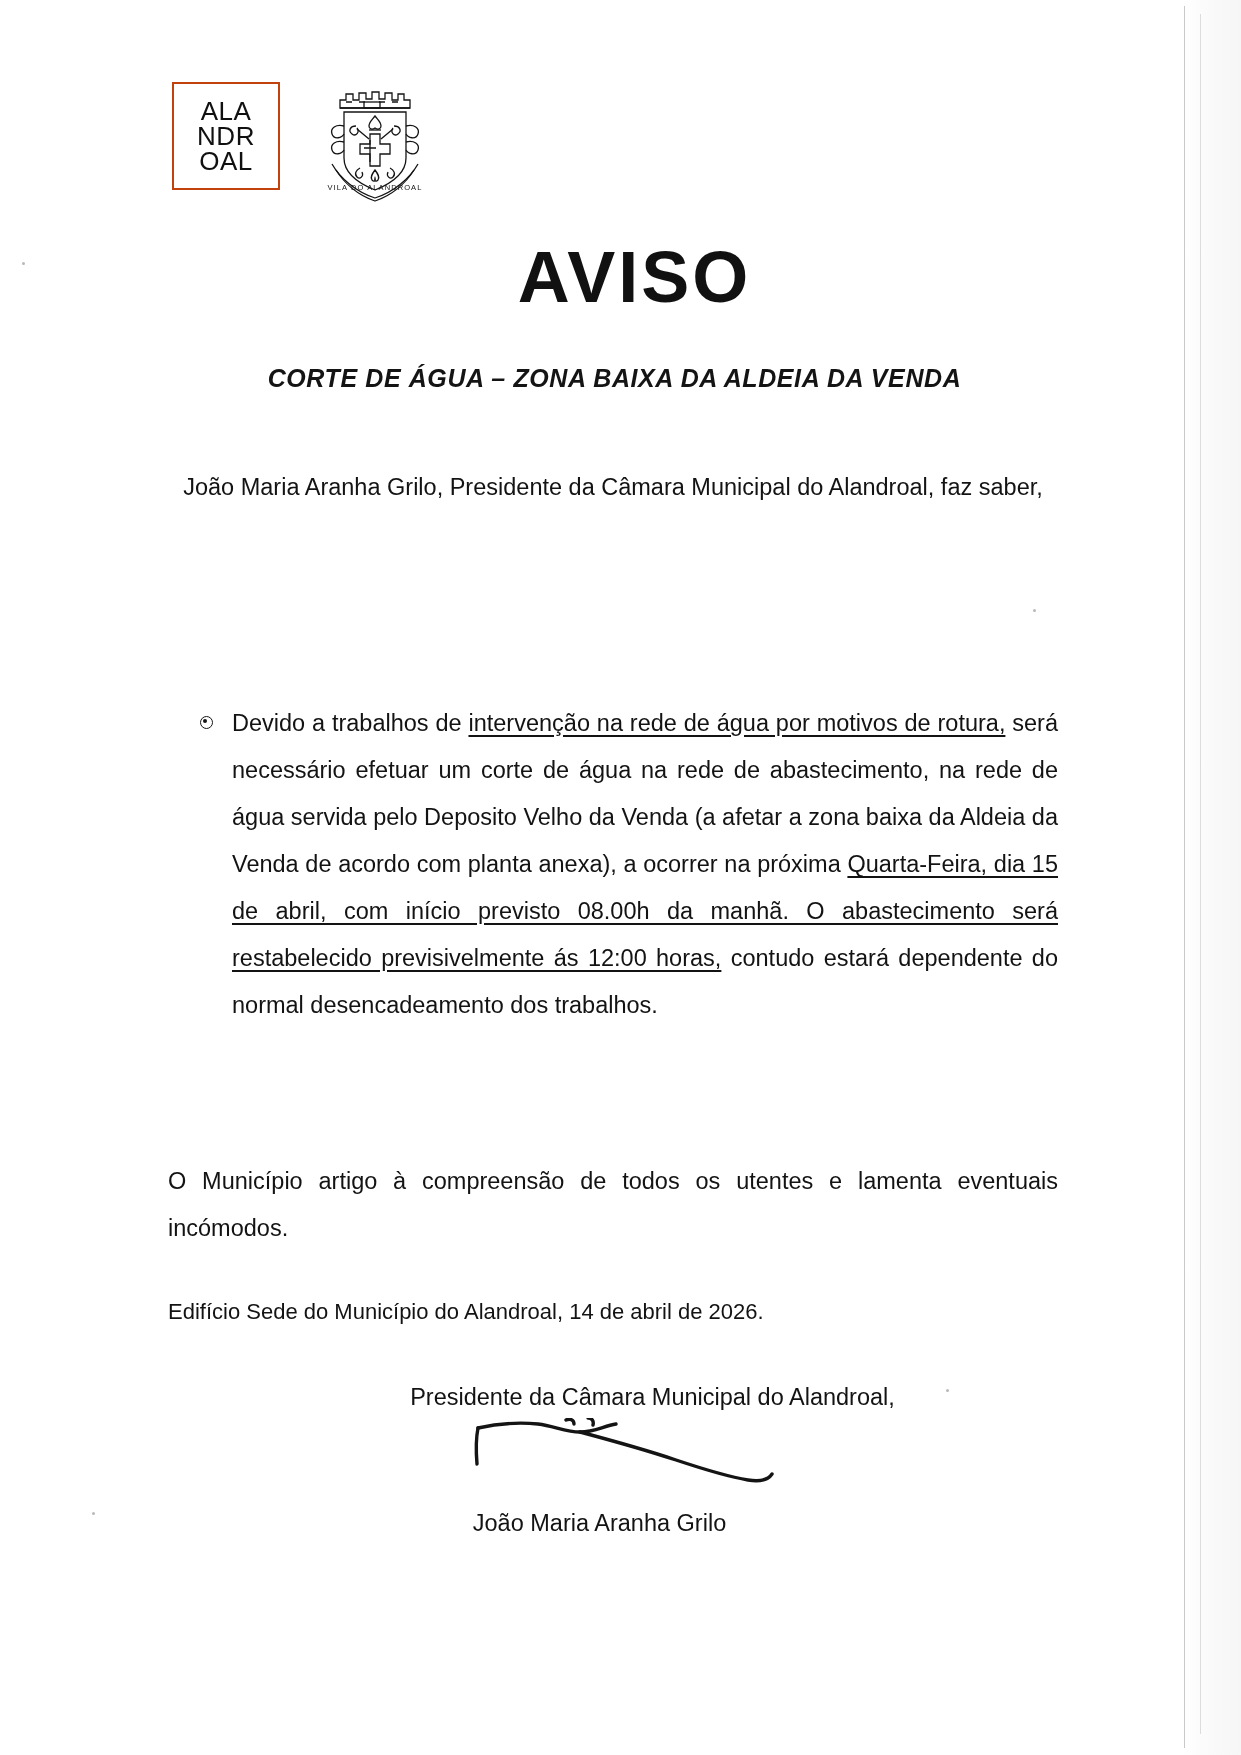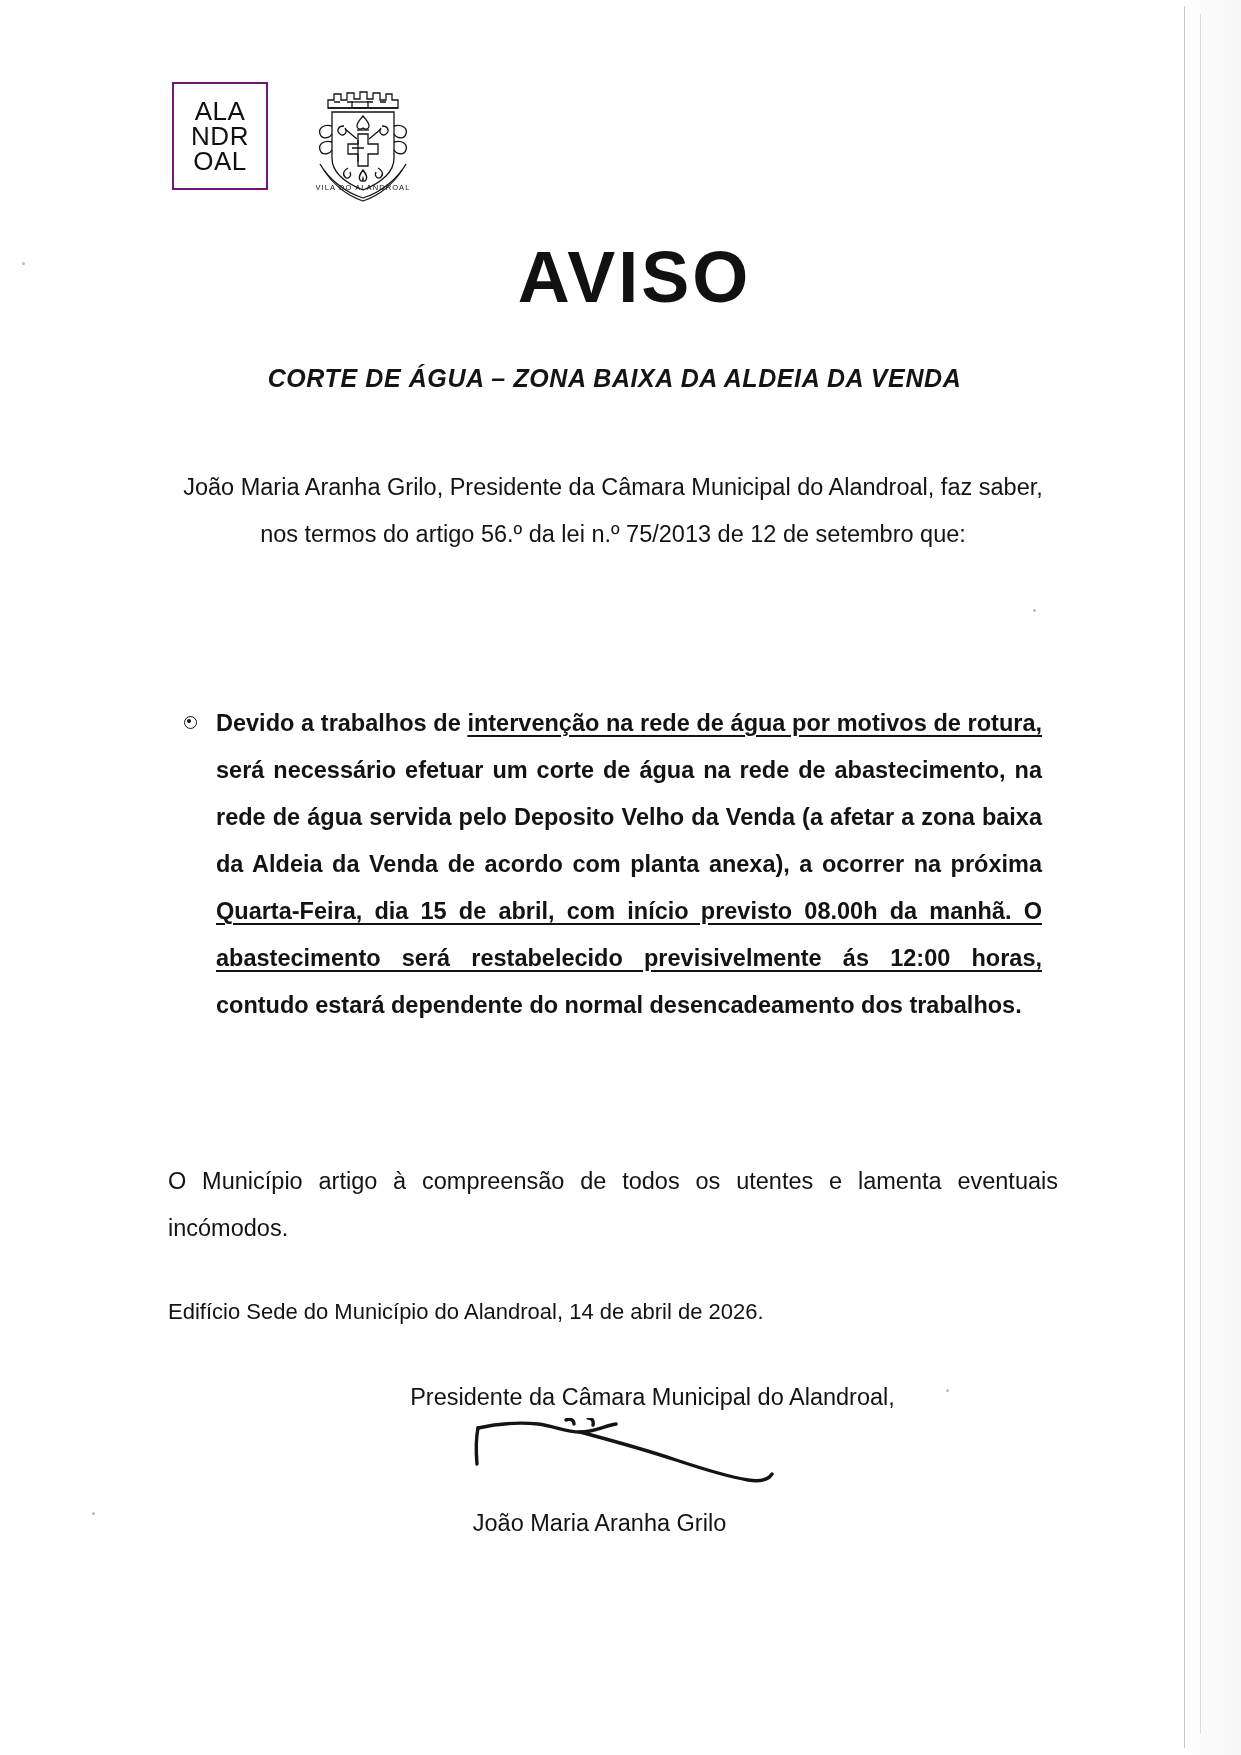--- a/index.html
+++ b/index.html
@@ -53,23 +53,23 @@
   
   .header {
     position: absolute;
     left: 172px;
     top: 82px;
     display: flex;
     align-items: flex-start;
     gap: 36px;
   }
   .wordmark {
-    width: 96px;
+    width: 108px;
     height: 108px;
-    border: 2px solid #701a75;
+    border: 2px solid #c2410c;
     position: relative;
     box-sizing: border-box;
   }
   .wordmark-text {
     position: absolute;
     left: 0;
     right: 0;
     top: 50%;
     transform: translateY(-50%);
     text-align: center;
@@ -128,26 +128,25 @@
     color: #131313;
     text-align: justify;
     margin: 0;
   }
   .para.intro {
     text-align: center;
   }
 
   .bullet-wrap {
     position: absolute;
-    left: 184px;
+    left: 200px;
     top: 700px;
     width: 858px;
     display: flex;
     gap: 18px;
-    font-weight: bold;
   }
   .bullet-mark {
     flex: 0 0 auto;
     width: 14px;
     padding-top: 16px;
   }
   .bullet-dot {
     display: block;
     width: 11px;
     height: 11px;
@@ -277,21 +276,20 @@
         <text x="59" y="108" font-family="'Liberation Sans', sans-serif" font-size="7.5" fill="#141414" stroke="none" text-anchor="middle" letter-spacing="1.1">VILA DO ALANDROAL</text>
       </svg>
     </div>
   </div>
 
   <div class="title">AVISO</div>
   <div class="subtitle">CORTE DE ÁGUA – ZONA BAIXA DA ALDEIA DA VENDA</div>
 
   <div class="body-block">
     <p class="para intro">João Maria Aranha Grilo, Presidente da Câmara Municipal do Alandroal, faz saber,</p>
-    <p class="para intro">nos termos do artigo 56.º da lei n.º 75/2013 de 12 de setembro que:</p>
   </div>
 
   <div class="bullet-wrap">
     <div class="bullet-mark">
       <span class="bullet-dot"></span>
     </div>
     <div class="bullet-text"><span>Devido a trabalhos de </span><span class="u">intervenção na rede de água por motivos de rotura,</span><span> será necessário efetuar um corte de água na rede de abastecimento, na rede de água servida pelo Deposito Velho da Venda (a afetar a zona baixa da Aldeia da Venda de acordo com planta anexa), a ocorrer na próxima </span><span class="u">Quarta-Feira, dia 15 de abril, com início previsto 08.00h da manhã. O abastecimento será restabelecido previsivelmente ás 12:00 horas,</span><span> contudo estará dependente do normal desencadeamento dos trabalhos.</span></div>
   </div>
 
   <div class="closing">

